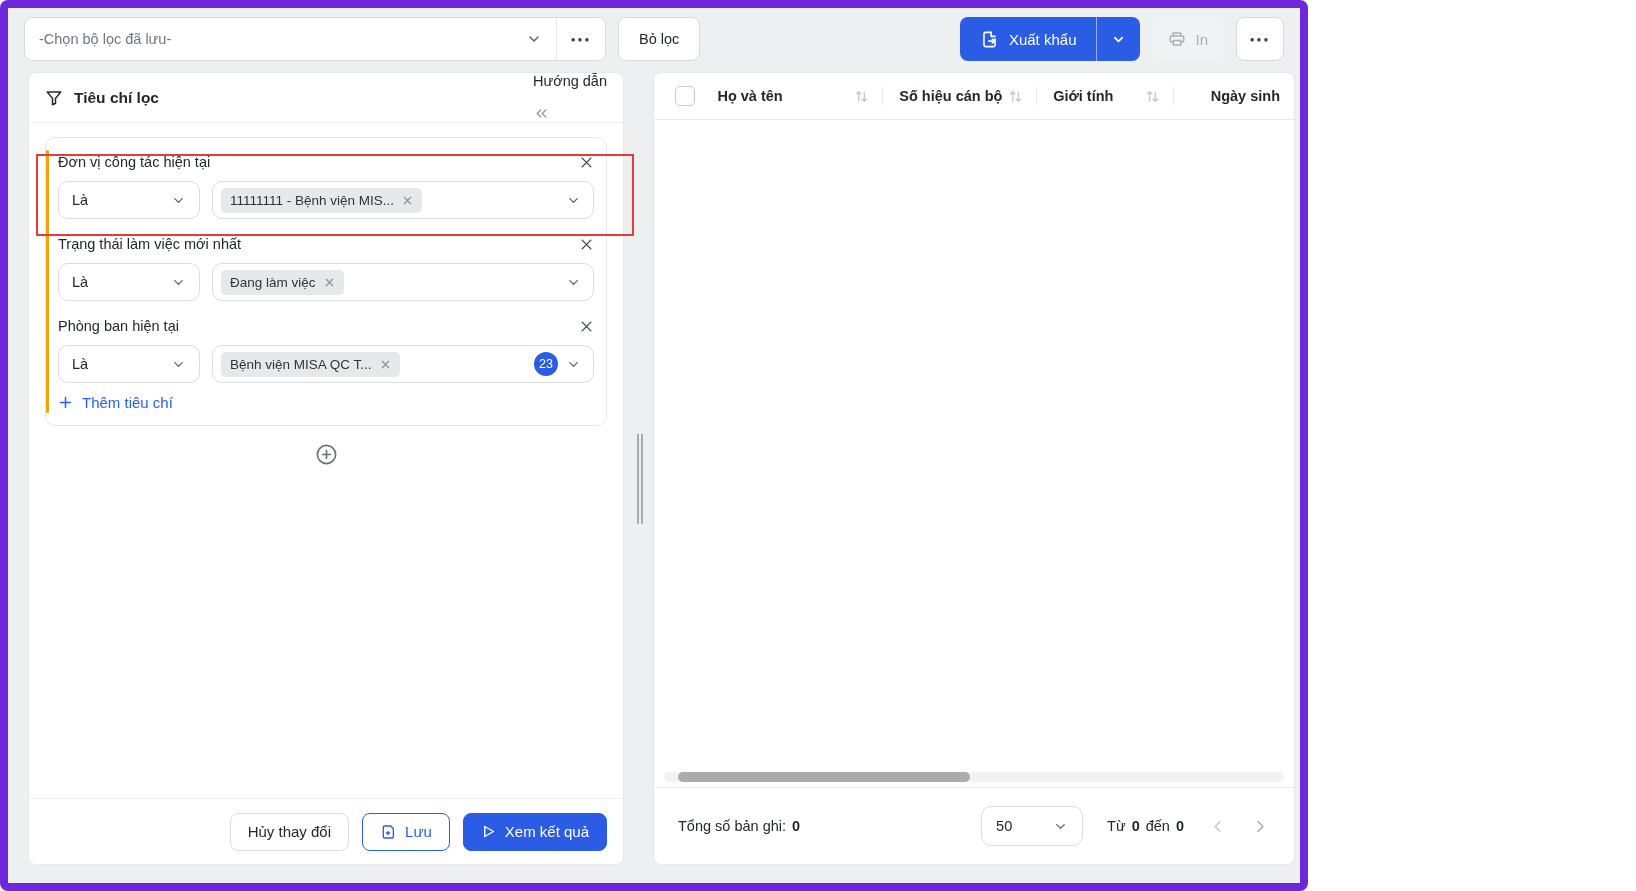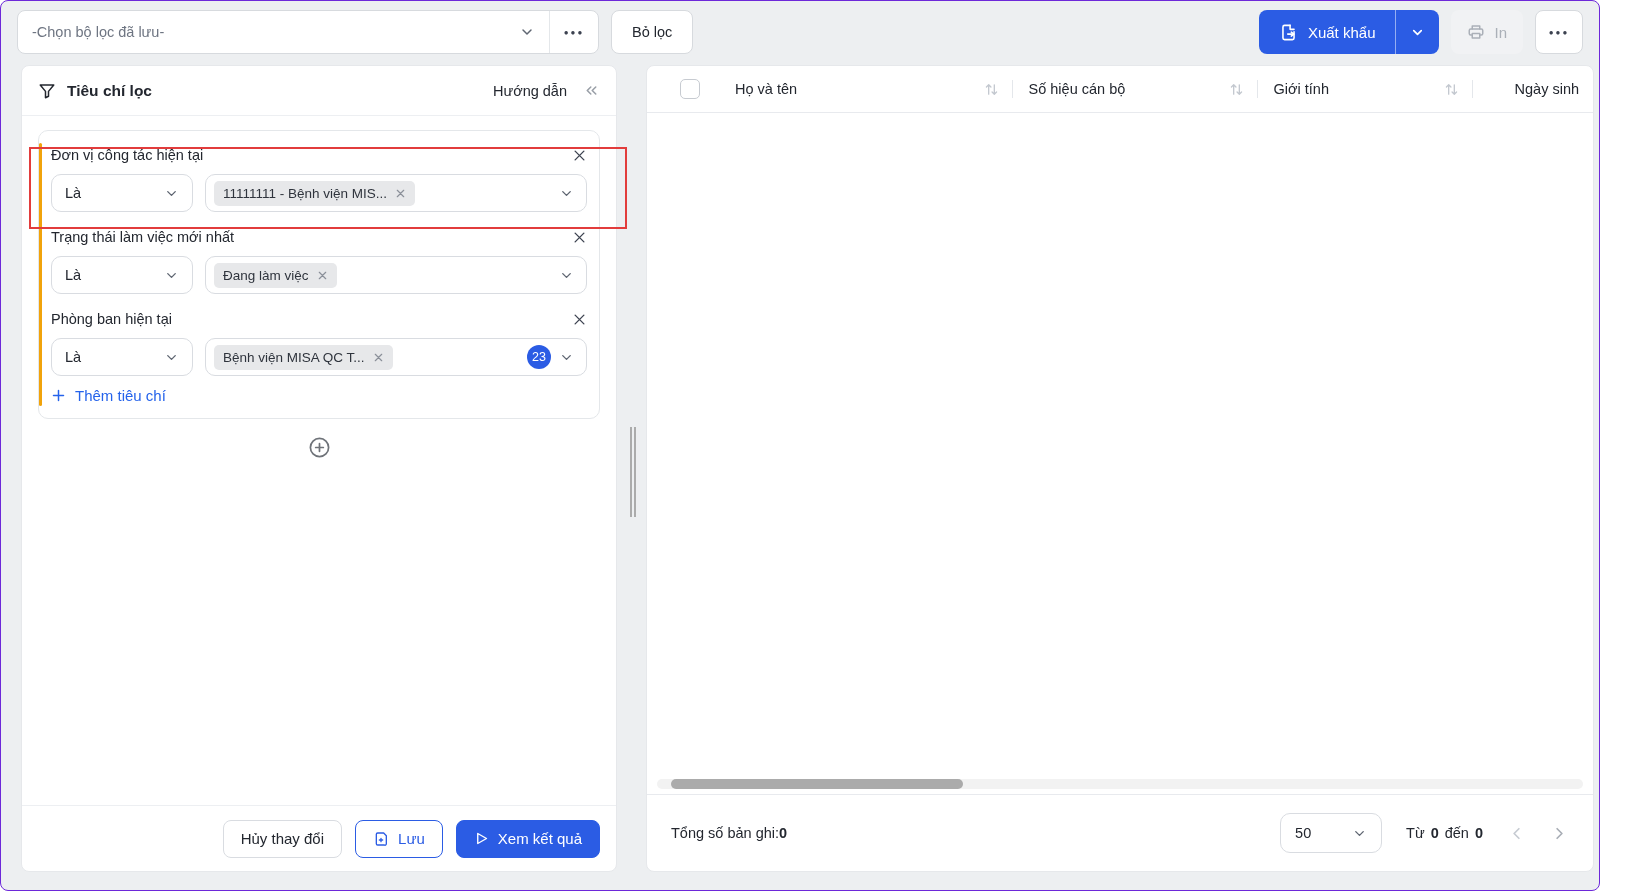--- a/index.html
+++ b/index.html
@@ -1,21 +1,21 @@
 <!DOCTYPE html>
 <html><head>
 <meta charset="utf-8">
 <style>
   * { box-sizing: border-box; }
   html,body { margin:0; padding:0; background:#ffffff; }
   body { font-family:"Liberation Sans","DejaVu Sans",sans-serif; color:#23272f; }
 
   .window{
-    position:relative; width:1600px; height:891px;
-    border:1px solid #6d28d9; border-radius:8px;
+    position:relative; width:1308px; height:891px;
+    border:8px solid #6d28d9; border-radius:8px;
     background:#edeff1; overflow:hidden;
   }
 
   
   .topbar{ position:absolute; top:0; left:0; right:0; height:62px;
     display:flex; align-items:center; padding:0 16px; gap:12px; }
   .saved-filter{ display:flex; align-items:stretch; width:582px; height:44px;
     background:#fff; border:1px solid #d7dade; border-radius:8px; overflow:hidden; }
   .sf-main{ flex:1; display:flex; align-items:center; justify-content:space-between; padding:0 14px; cursor:pointer; }
   .sf-placeholder{ color:#6e7582; font-size:14.5px; }
@@ -35,21 +35,21 @@
   .btn-more{ width:48px; height:44px; background:#fff; border:1px solid #d7dade; border-radius:8px;
     display:flex; align-items:center; justify-content:center; color:#3c4250;
     font-size:13px; letter-spacing:2px; font-weight:700; cursor:pointer; }
 
   
   .filter-panel{ position:absolute; left:20px; top:64px; width:596px; bottom:18px;
     background:#fff; border:1px solid #e6e8eb; border-radius:8px; }
   .fp-header{ height:50px; display:flex; align-items:center; padding:0 16px;
     border-bottom:1px solid #edeff2; }
   .fp-title{ display:flex; align-items:center; gap:11px; font-weight:700; font-size:15.5px; }
-  .fp-header-right{ margin-left:auto; display:flex; align-items:flex-end; gap:16px; }
+  .fp-header-right{ margin-left:auto; display:flex; align-items:flex-start; gap:16px;flex-direction:column; }
   .guide-link{ font-size:14.5px; cursor:pointer; }
   .collapse{ color:#9aa0a8; display:flex; cursor:pointer; }
 
   .fp-body{ padding:14px 16px; }
   .criteria-card{ position:relative; border:1px solid #e4e7ea; border-radius:10px;
     padding:10px 12px 12px; }
   .criteria-card::before{ content:""; position:absolute; left:0; top:12px; bottom:12px;
     width:3px; background:#f1a30b; border-radius:3px; }
 
   .fg-head{ display:flex; justify-content:space-between; align-items:center; height:28px; }
@@ -92,32 +92,32 @@
     border-left:2px solid #ababab; border-right:2px solid #ababab; cursor:col-resize; }
 
   
   .table-panel{ position:absolute; left:645px; right:5px; top:64px; bottom:18px;
     background:#fff; border:1px solid #e6e8eb; border-radius:8px;
     display:flex; flex-direction:column; overflow:hidden; }
   .thead{ display:flex; align-items:center; height:47px; border-bottom:1px solid #e8eaee; flex:0 0 auto; }
   .th-check{ width:75px; display:flex; align-items:center; justify-content:center; padding-left:14px; }
   .checkbox{ width:20px; height:20px; border:1.5px solid #c7cbd1; border-radius:5px; background:#fff; cursor:pointer; }
   .th{ display:flex; align-items:center; justify-content:space-between;
-    padding:0 14px 0 16px; font-weight:400; font-size:14.5px; position:relative; height:100%; cursor:pointer; }
+    padding:0 14px 0 16px; font-weight:700; font-size:14.5px; position:relative; height:100%; cursor:pointer; }
   .th.divided::after{ content:""; position:absolute; right:0; top:14px; bottom:14px; width:1px; background:#e4e7eb; }
   .th1{ width:307px; } .th2{ width:256px; } .th3{ width:225px; } .th4{ flex:1; min-width:120px;justify-content:flex-end; }
   .sort-icon{ color:#c3c8cf; display:flex; }
   .tbody{ flex:1; background:#fff; }
   .hscroll{ height:10px; margin:0 10px 5px; position:relative; flex:0 0 auto; }
   .hscroll-track{ position:absolute; inset:0; background:#f2f2f2; border-radius:5px; }
   .hscroll-thumb{ position:absolute; left:14px; top:0; height:10px; width:292px;
     background:#ababab; border-radius:5px; cursor:pointer; }
   .tfoot{ flex:0 0 auto; height:77px; border-top:1px solid #e8eaee; display:flex;
     align-items:center; padding:0 24px; font-size:14.5px; }
-  .total{ display:flex; gap:0; align-items:center; }
+  .total{ display:flex; gap:6px; align-items:center; }
   .tfoot-right{ margin-left:auto; display:flex; align-items:center; gap:24px; }
   .page-size{ width:102px; height:40px; border:1px solid #d9dce1; border-radius:10px;
     display:flex; align-items:center; justify-content:space-between; padding:0 14px; cursor:pointer; }
   .range{ display:flex; gap:6px; align-items:center; }
   b{ font-weight:700; }
   .pg-btn{ display:flex; color:#c6cbd2; cursor:default; }
   .pg-btn.next{ color:#a9aeb6; cursor:pointer; }
 </style>
 </head>
 <body>

